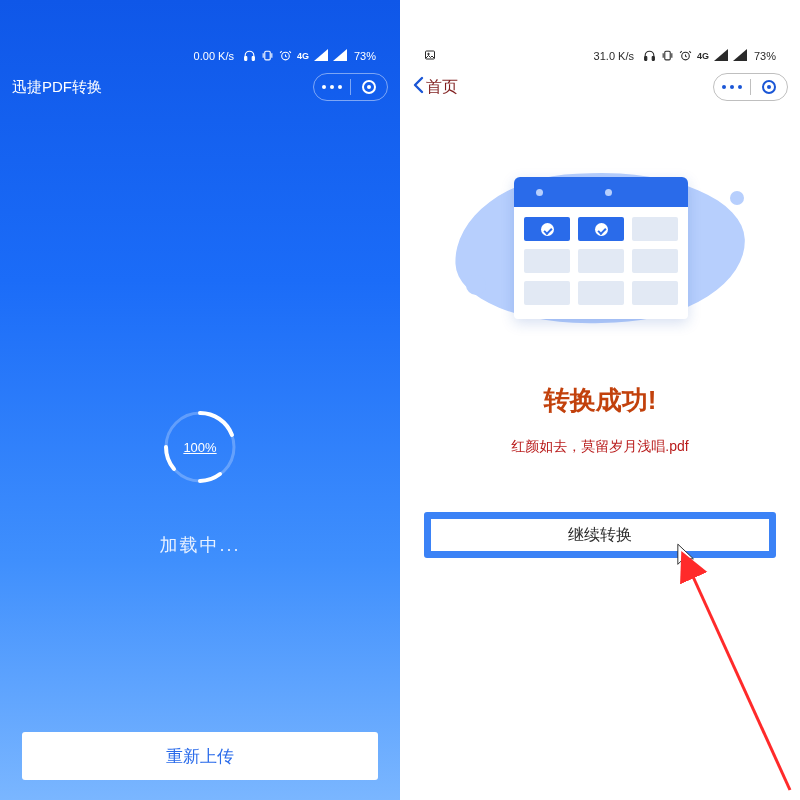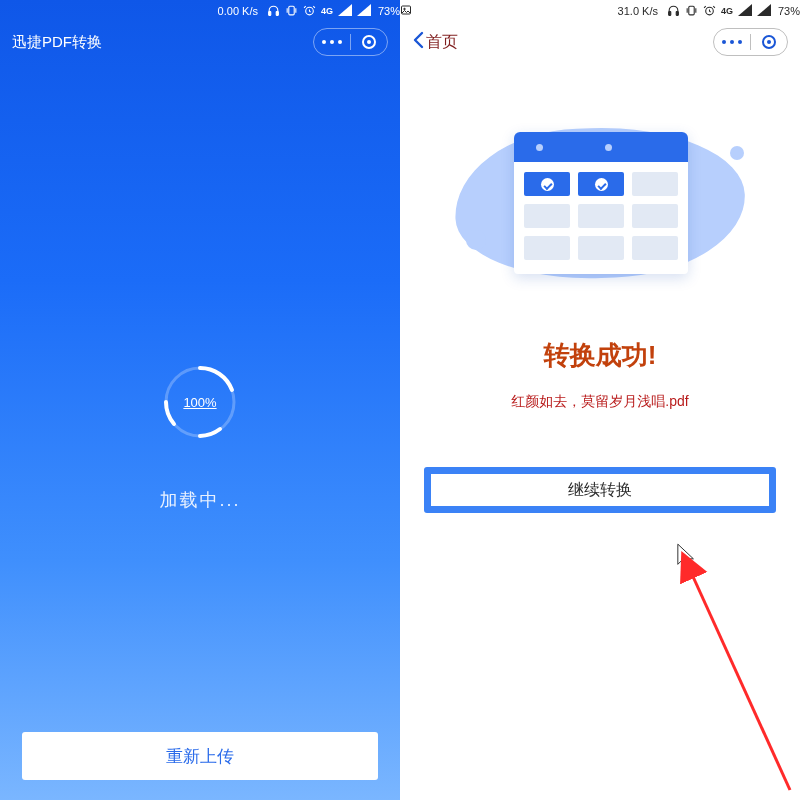--- a/index.html
+++ b/index.html
@@ -10,21 +10,21 @@
     .screen-left {
       background: linear-gradient(180deg, #0f57e8 0%, #1b6cf8 35%, #3f8ffd 70%, #7ab6ff 100%);
       color: #fff;
       display: flex; flex-direction: column;
     }
 
     
     .statusbar {
       height: 22px;
       display: flex; align-items: center; justify-content: flex-end;
-      font-size: 11px; padding: 0 0; gap: 5px;
+      font-size: 11px; padding: 0 24px; gap: 5px; margin-top: 45px;
     }
     .statusbar .speed { margin-right: 4px; }
     .statusbar .pct { margin-left: 2px; }
     .statusbar svg, .statusbar .glyph { flex-shrink: 0; }
 
     
     .navbar { height: 40px; display: flex; align-items: center; padding: 0 12px; }
     .navbar .title { font-size: 15px; font-weight: 400; }
     .navbar .spacer { flex: 1; }
     .capsule {

